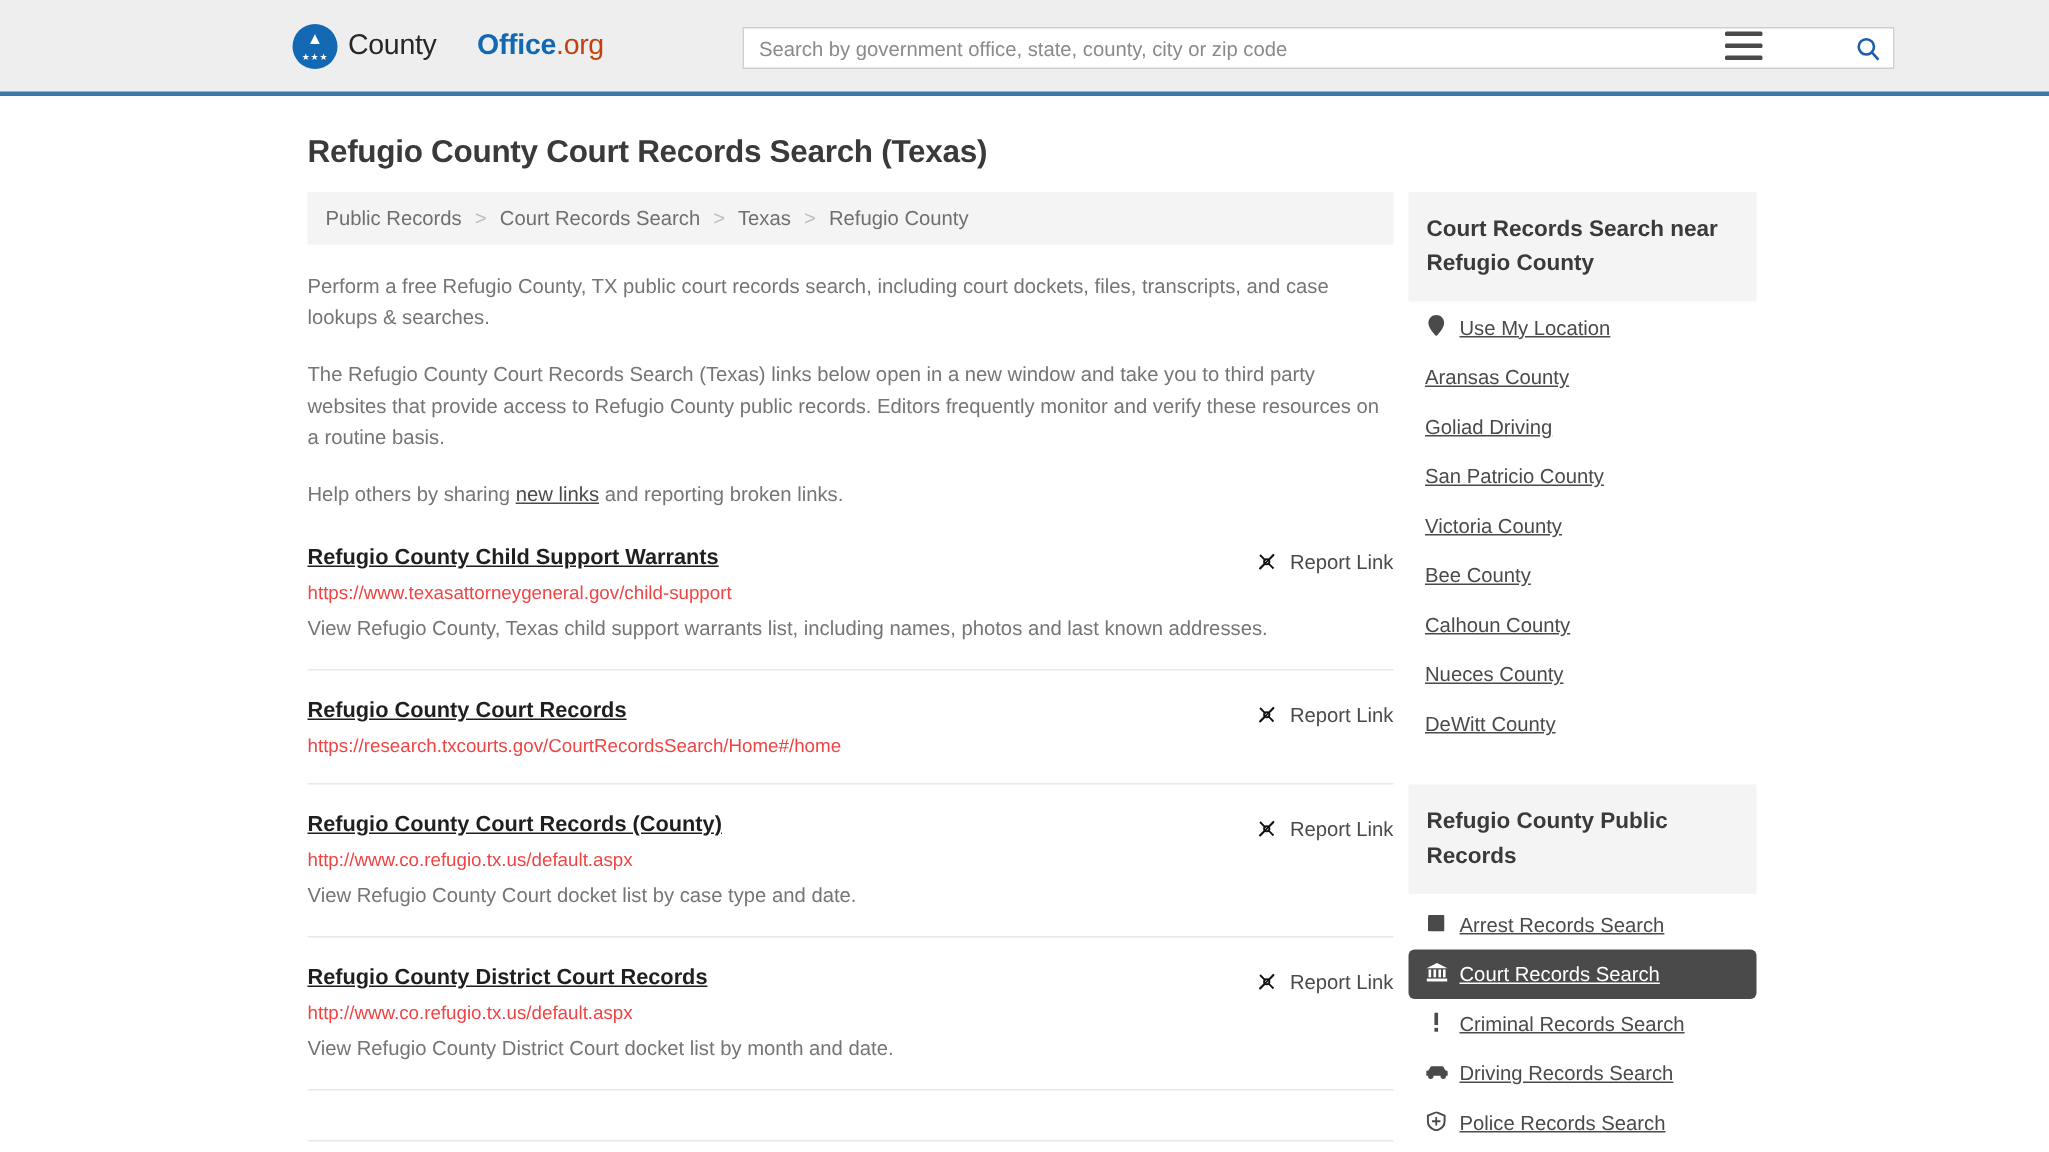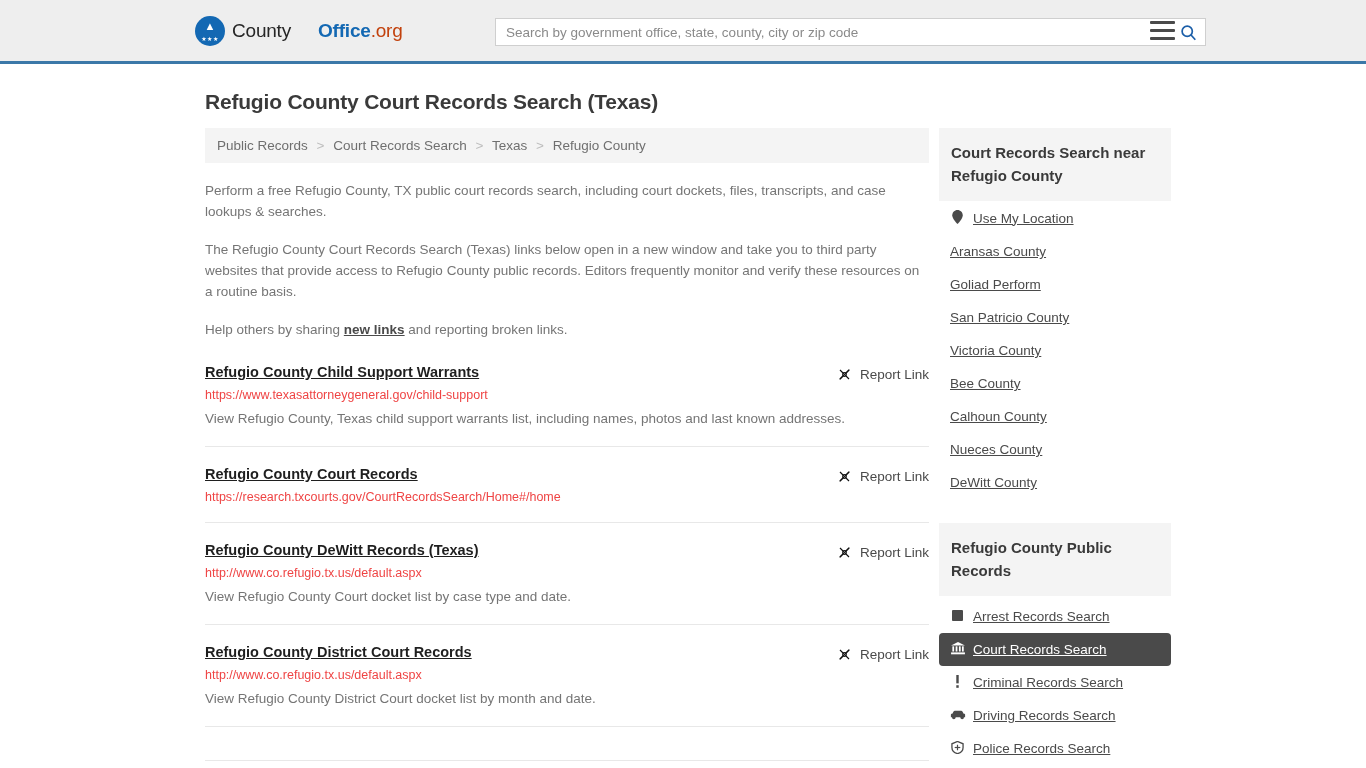--- a/index.html
+++ b/index.html
@@ -57,21 +57,21 @@
     letter-spacing: -0.2px;
     white-space: nowrap;
   }
   .logo-text b { color: #1368b3; font-weight: bold; margin-left: 27px; }
   .logo-text .tld { color: #c2410c; font-size: 19px; }
 
   .search-wrap {
     position: absolute;
     left: 495px;
     top: 18px;
-    width: 711px;
+    width: 768px;
     height: 28px;
     display: flex;
     align-items: center;
     background: #ffffff;
     border: 1px solid #cfcfcf;
   }
   .search-input {
     flex: 1 1 auto;
     height: 100%;
     border: none;
@@ -139,21 +139,21 @@
   }
   .breadcrumb .sep { color: #bdbdbd; margin: 0 5px; }
 
   
   .intro p {
     margin: 17px 0 0 0;
     font-size: 13.5px;
     line-height: 21px;
     color: #757575;
   }
-  .intro a { color: #4a4a4a; text-decoration: underline; font-weight: bold; }
+  .intro a { color: #4a4a4a; text-decoration: underline; font-weight: normal; }
 
   
   .results { margin-top: 22px; }
   .result {
     border-bottom: 1px solid #e8e8e8;
     padding: 0 0 16px 0;
     margin-bottom: 0;
   }
   .result + .result { padding-top: 17px; }
   .result:first-child { padding-top: 0; }
@@ -315,21 +315,21 @@
                 <line x1="3.5" y1="16.5" x2="16.5" y2="3.5" stroke="#111" stroke-width="1.6"></line>
               </svg>
               <span>Report Link</span>
             </div>
           </div>
           <div class="result-url">https://research.txcourts.gov/CourtRecordsSearch/Home#/home</div>
         </div>
 
         <div class="result">
           <div class="result-head">
-            <a class="result-title">Refugio County DeWitt Records (Texas)</a>
+            <a class="result-title">Refugio County Court Records (County)</a>
             <div class="report-link">
               <svg width="15" height="15" viewBox="0 0 20 20">
                 <path d="M4 4 L9 9 M16 4 L11 9 M4 16 L9 11 M16 16 L11 11" stroke="#111" stroke-width="1.6" fill="none"></path>
                 <circle cx="10" cy="10" r="2.4" fill="none" stroke="#111" stroke-width="1.6"></circle>
                 <line x1="3.5" y1="16.5" x2="16.5" y2="3.5" stroke="#111" stroke-width="1.6"></line>
               </svg>
               <span>Report Link</span>
             </div>
           </div>
           <div class="result-url">http://www.co.refugio.tx.us/default.aspx</div>
@@ -370,21 +370,21 @@
               <svg width="11" height="14" viewBox="0 0 12 16">
                 <path d="M6 0 C2.7 0 0 2.7 0 6 C0 10.5 6 16 6 16 C6 16 12 10.5 12 6 C12 2.7 9.3 0 6 0 Z" fill="#4a4a4a"></path>
               </svg>
             </span>
             <span class="label">Use My Location</span>
           </li>
           <li class="side-item">
             <span class="label">Aransas County</span>
           </li>
           <li class="side-item">
-            <span class="label">Goliad Perform</span>
+            <span class="label">Goliad Driving</span>
           </li>
           <li class="side-item">
             <span class="label">San Patricio County</span>
           </li>
           <li class="side-item">
             <span class="label">Victoria County</span>
           </li>
           <li class="side-item">
             <span class="label">Bee County</span>
           </li>

